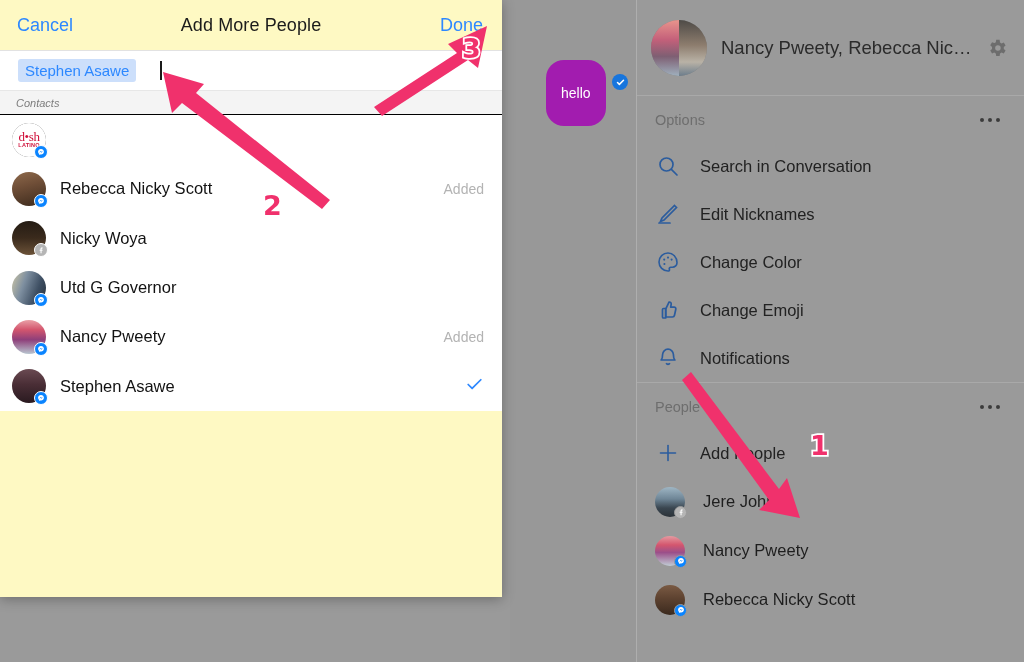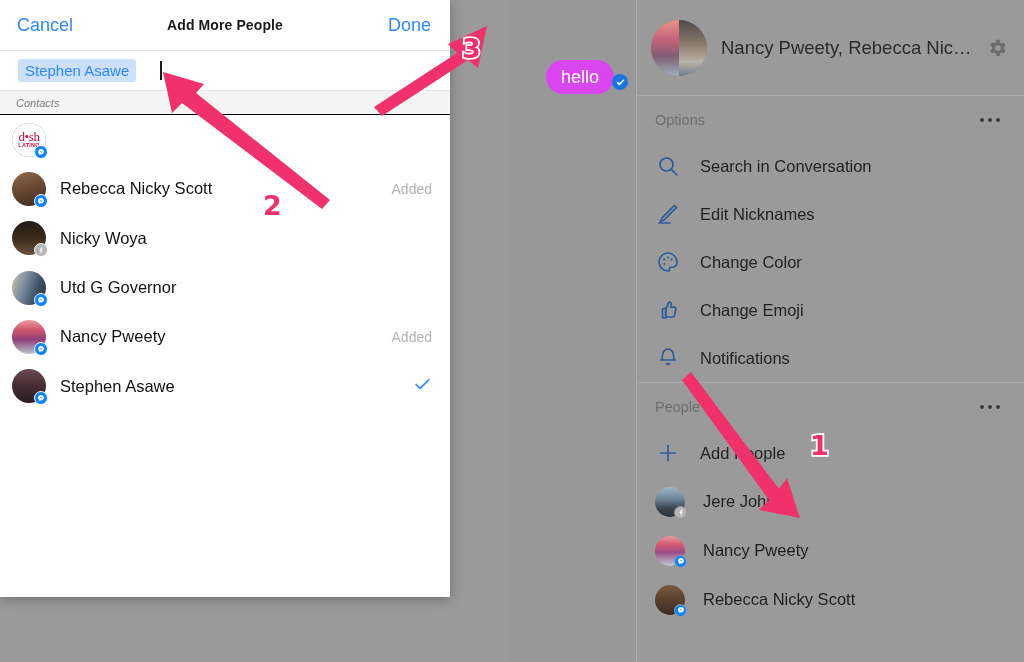--- a/index.html
+++ b/index.html
@@ -21,23 +21,23 @@
     background:#9a9a9a;
   }
 
   
   #message-area{
     position:absolute; left:512px; top:0; width:124px; height:662px;
     background:#989898;
   }
   #message-bubble{
     position:absolute; left:34px; top:60px;
-    background:#d946ef; color:#fff;
-    padding:8px 15px; border-radius:18px;
-    font-size:18px; line-height:18px;
+    background:#a21caf; color:#fff;
+    padding:24px 15px; border-radius:18px;
+    font-size:14px; line-height:18px;
   }
   #message-seen-badge{
     position:absolute; left:100px; top:74px;
     width:16px; height:16px; border-radius:50%;
     background:#1775dd;
     display:flex; align-items:center; justify-content:center;
   }
   #message-seen-badge svg{ width:9px; height:9px; }
 
   
@@ -106,31 +106,31 @@
     display:flex; align-items:center; justify-content:center;
     border:1.6px solid #9a9a9a;
   }
   .badge.m{ background:#0a84ff; }
   .badge.f{ background:#b5b5b5; }
   .badge svg{ width:8px; height:8px; }
   .person-name{ font-size:16.5px; color:#1e1e1e; }
 
   
   #add-people-modal{
-    position:absolute; left:0; top:0; width:450px; height:597px;
-    background:#ffffff;
+    position:absolute; left:0; top:0; width:502px; height:597px;
+    background:#fef9c3;
     box-shadow:0 2px 12px rgba(0,0,0,.30);
     overflow:hidden;
   }
   #modal-header{
     position:relative; height:51px;
     display:flex; align-items:center; justify-content:center;
     border-bottom:1px solid #e2e2e2;
   }
-  #modal-title{ font-size:14px; font-weight:bold; color:#1b1b1b; letter-spacing:.1px; }
+  #modal-title{ font-size:18px; font-weight:normal; color:#1b1b1b; letter-spacing:.1px; }
   #cancel-button{
     position:absolute; left:17px; top:50%; transform:translateY(-50%);
     font-size:18px; color:#2d88ff; cursor:pointer;
   }
   #done-button{
     position:absolute; right:19px; top:50%; transform:translateY(-50%);
     font-size:18px; color:#2d88ff; cursor:pointer;
   }
 
   

